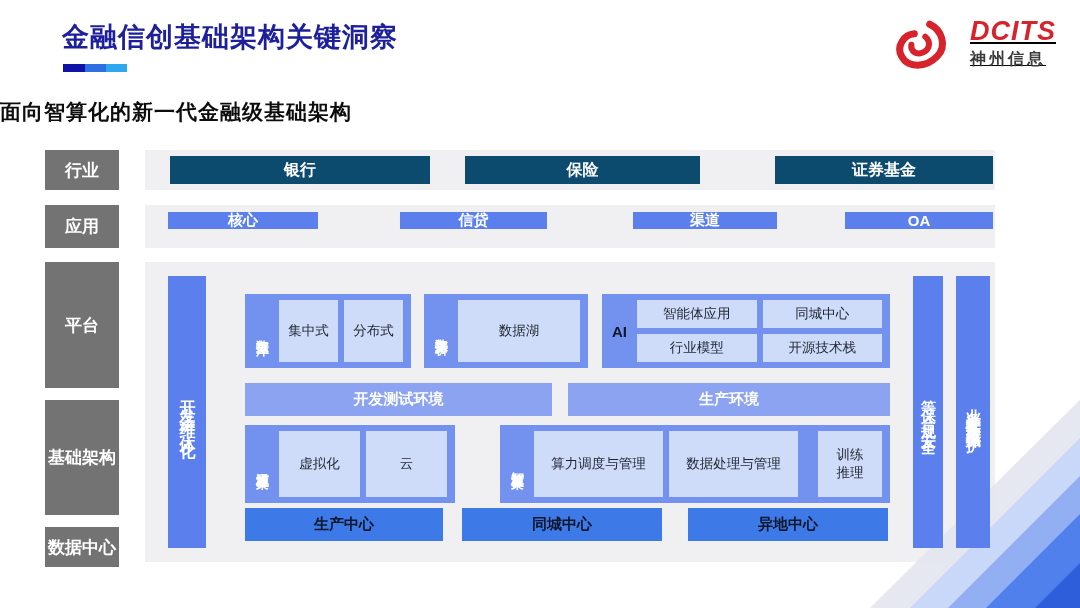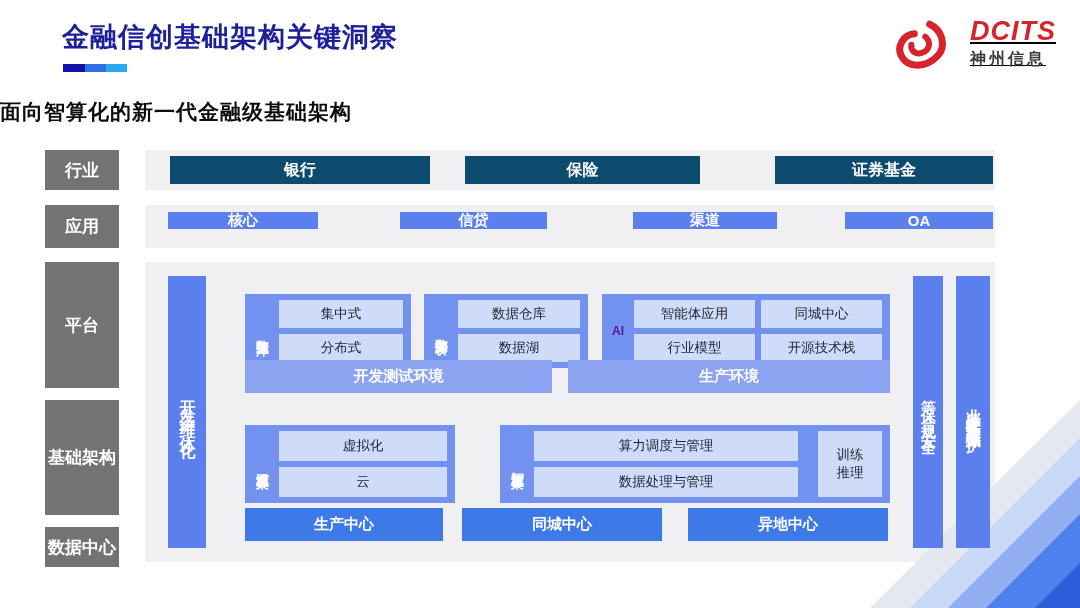--- a/index.html
+++ b/index.html
@@ -53,44 +53,44 @@
         writing-mode:vertical-rl;text-orientation:upright;}
   #bar-devops{left:168px;width:38px;font-size:16px;letter-spacing:7px;}
   #bar-sec{left:913px;width:30px;font-size:15px;letter-spacing:8px;}
   #bar-cont{left:956px;width:34px;font-size:15px;letter-spacing:3px;}
 
   
   .group{position:absolute;background:#7392EF;display:flex;align-items:stretch;
          padding:6px 8px;gap:8px;box-sizing:border-box;}
   .vlabel{writing-mode:vertical-rl;text-orientation:upright;color:#fff;font-weight:bold;
          font-size:13px;display:flex;align-items:center;justify-content:center;letter-spacing:1px;}
-  .col{flex:1;display:flex;flex-direction:column;gap:6px;}
+  .col{flex:1;display:flex;flex-direction:row;gap:6px;}
   .lightbox{background:#CEDCF9;color:#1E2430;font-size:13.5px;flex:1;
          display:flex;align-items:center;justify-content:center;}
   #g-db{left:245px;top:294px;width:166px;height:74px}
   #g-ana{left:424px;top:294px;width:164px;height:74px}
   #g-ai{left:602px;top:294px;width:288px;height:74px}
-  .hlabel{color:#4c1d95;font-weight:bold;font-size:12px;display:flex;align-items:center;padding:0 2px;}
+  .hlabel{color:#0f172a;font-weight:bold;font-size:15px;display:flex;align-items:center;padding:0 2px;}
   .grid2{flex:1;display:grid;grid-template-columns:1fr 1fr;gap:6px;}
   .grid2 .lightbox{flex:none;}
 
   
-  .env{position:absolute;top:360px;height:33px;background:#8BA3F1;color:#fff;
+  .env{position:absolute;top:383px;height:33px;background:#8BA3F1;color:#fff;
        font-weight:bold;font-size:15px;display:flex;align-items:center;justify-content:center;}
   #env-dev{left:245px;width:307px}
   #env-prod{left:568px;width:322px}
 
   
   #g-gen{left:245px;top:425px;width:210px;height:78px}
   #g-int{left:500px;top:425px;width:390px;height:78px}
   .sidebox{width:64px;margin-left:12px;background:#CEDCF9;color:#1E2430;font-size:13.5px;
        display:flex;align-items:center;justify-content:center;text-align:center;white-space:pre-line;}
 
   
-  .cbtn{position:absolute;top:508px;height:33px;background:#3E79E8;color:#ffffff;
+  .cbtn{position:absolute;top:508px;height:33px;background:#3E79E8;color:#0f172a;
         font-weight:bold;font-size:15px;display:flex;align-items:center;justify-content:center;}
   #c-prod{left:245px;width:198px}
   #c-same{left:462px;width:200px}
   #c-remote{left:688px;width:200px}
 
   
   .deco{position:absolute;right:0;bottom:0;width:270px;height:260px;}
 </style>
 </head>
 <body>
@@ -150,21 +150,20 @@
     <div class="vlabel">数据库</div>
     <div class="col">
       <div class="lightbox">集中式</div>
       <div class="lightbox">分布式</div>
     </div>
   </div>
 
   <div class="group" id="g-ana">
     <div class="vlabel">数据分析</div>
     <div class="col">
-      <div class="lightbox">数据仓库</div>
       <div class="lightbox">数据湖</div>
     </div>
   </div>
 
   <div class="group" id="g-ai">
     <div class="hlabel">AI</div>
     <div class="grid2">
       <div class="lightbox">智能体应用</div>
       <div class="lightbox">同城中心</div>
       <div class="lightbox">行业模型</div>

